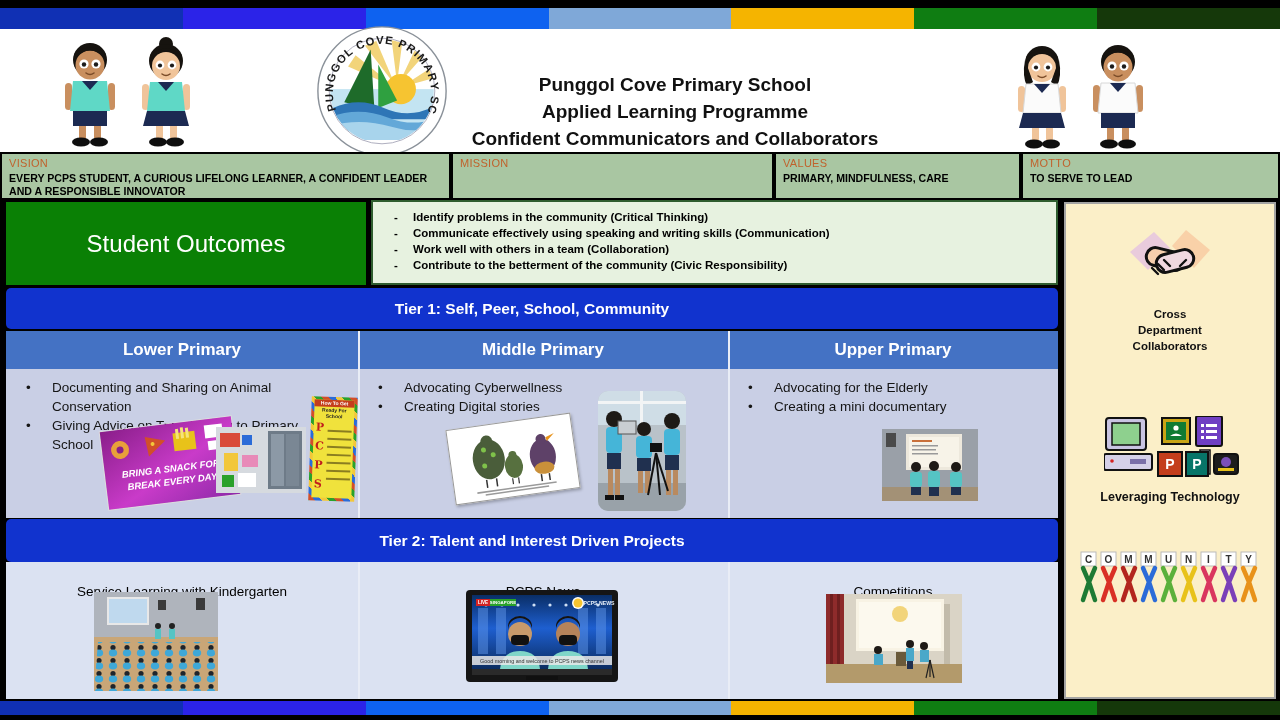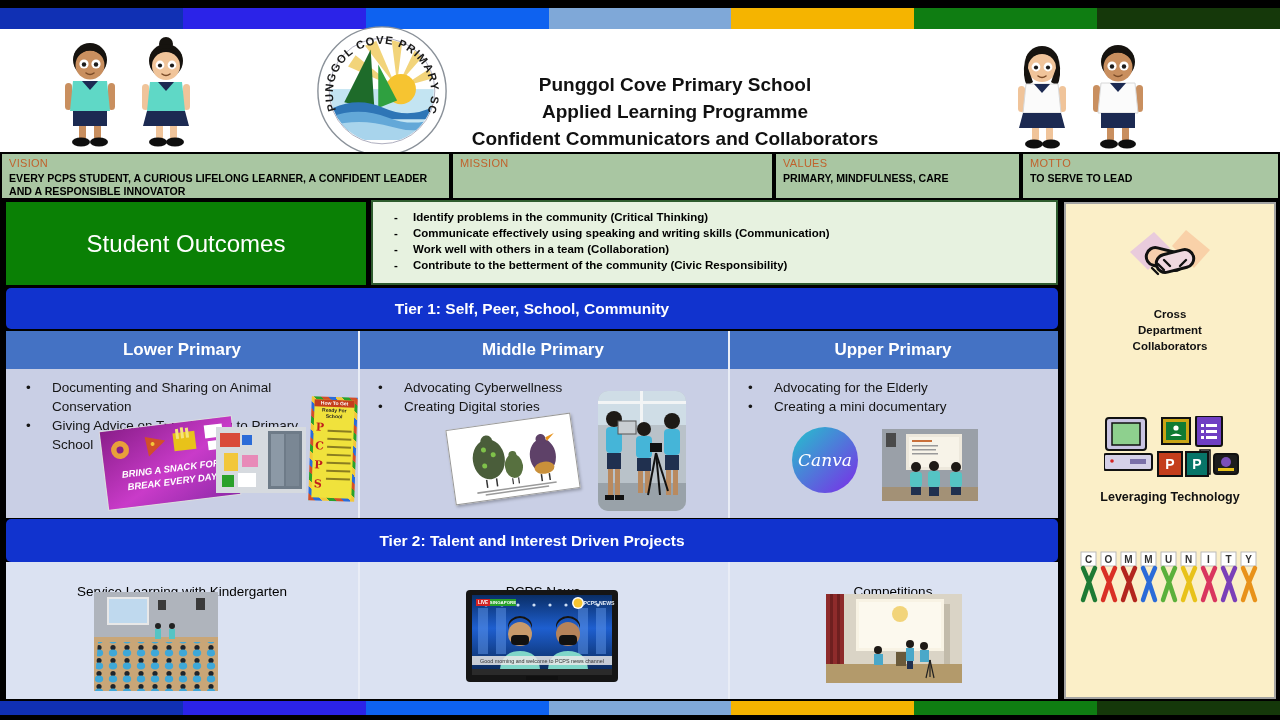--- a/index.html
+++ b/index.html
@@ -398,23 +398,20 @@
       <div class="b">
           <span class="dot">•</span>
           <span>Advocating for the Elderly</span>
         </div>
       <div class="b">
           <span class="dot">•</span>
           <span>Creating a mini documentary</span>
         </div>
     </div>
 
-    <div class="canva">
-        <span>Canva</span>
-      </div>
 
     <div class="classphoto">
       <svg width="96" height="72" viewBox="0 0 96 72">
         <rect width="96" height="72" fill="#9AA0A8"></rect>
         <rect x="0" y="58" width="96" height="14" fill="#A39176"></rect>
         <rect x="24" y="5" width="56" height="36" fill="#EDE8DC"></rect>
         <rect x="27" y="8" width="50" height="30" fill="#F7F3E8"></rect>
         <rect x="30" y="11" width="20" height="2" fill="#C9703A"></rect>
           <rect x="30" y="16" width="26" height="1.5" fill="#999"></rect>
           <rect x="30" y="20" width="24" height="1.5" fill="#999"></rect>

